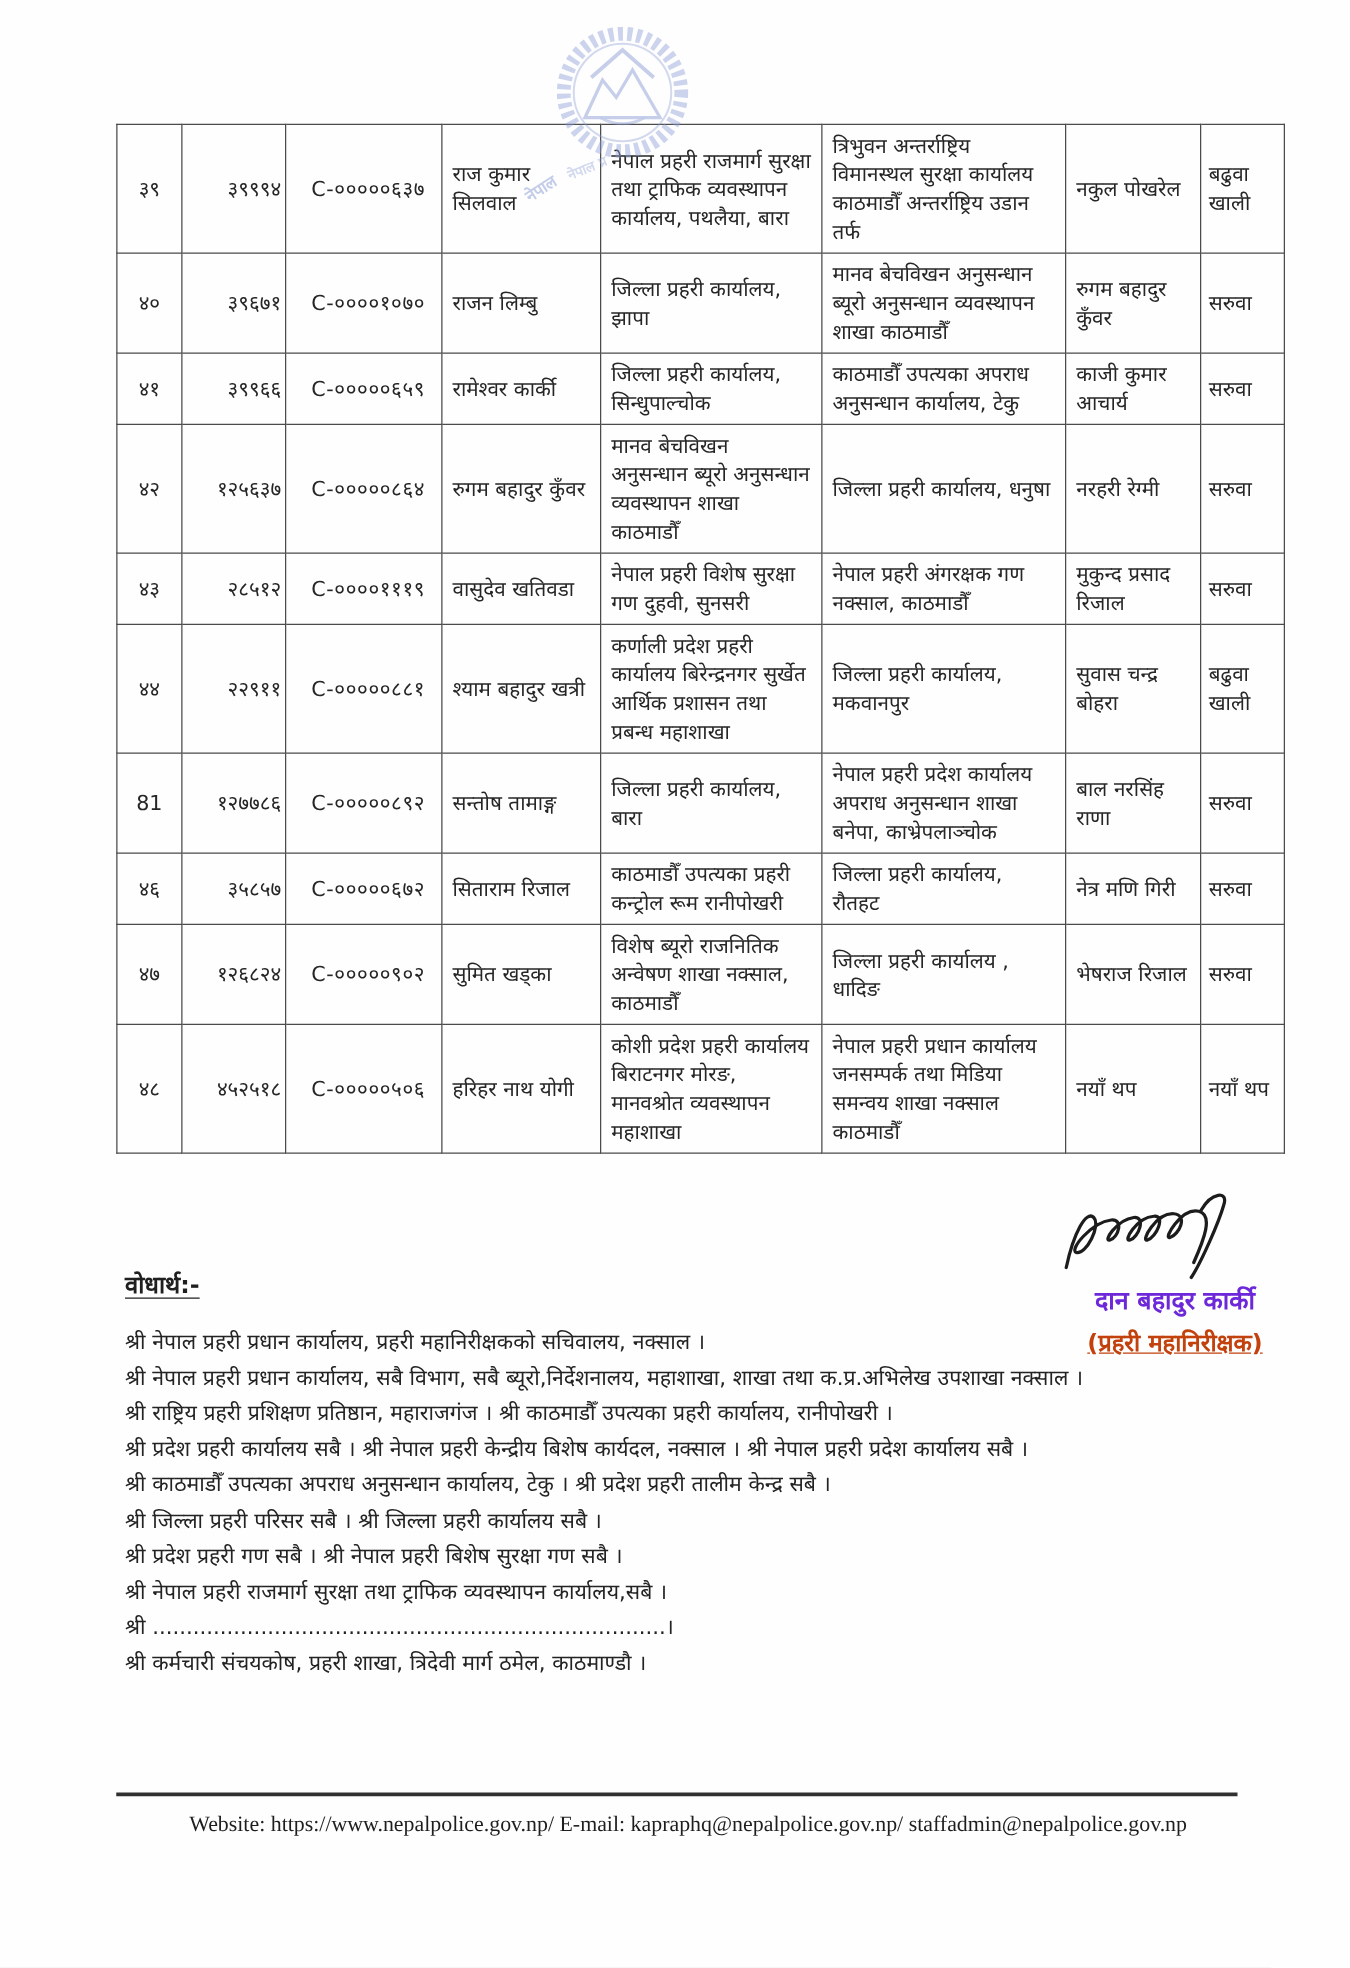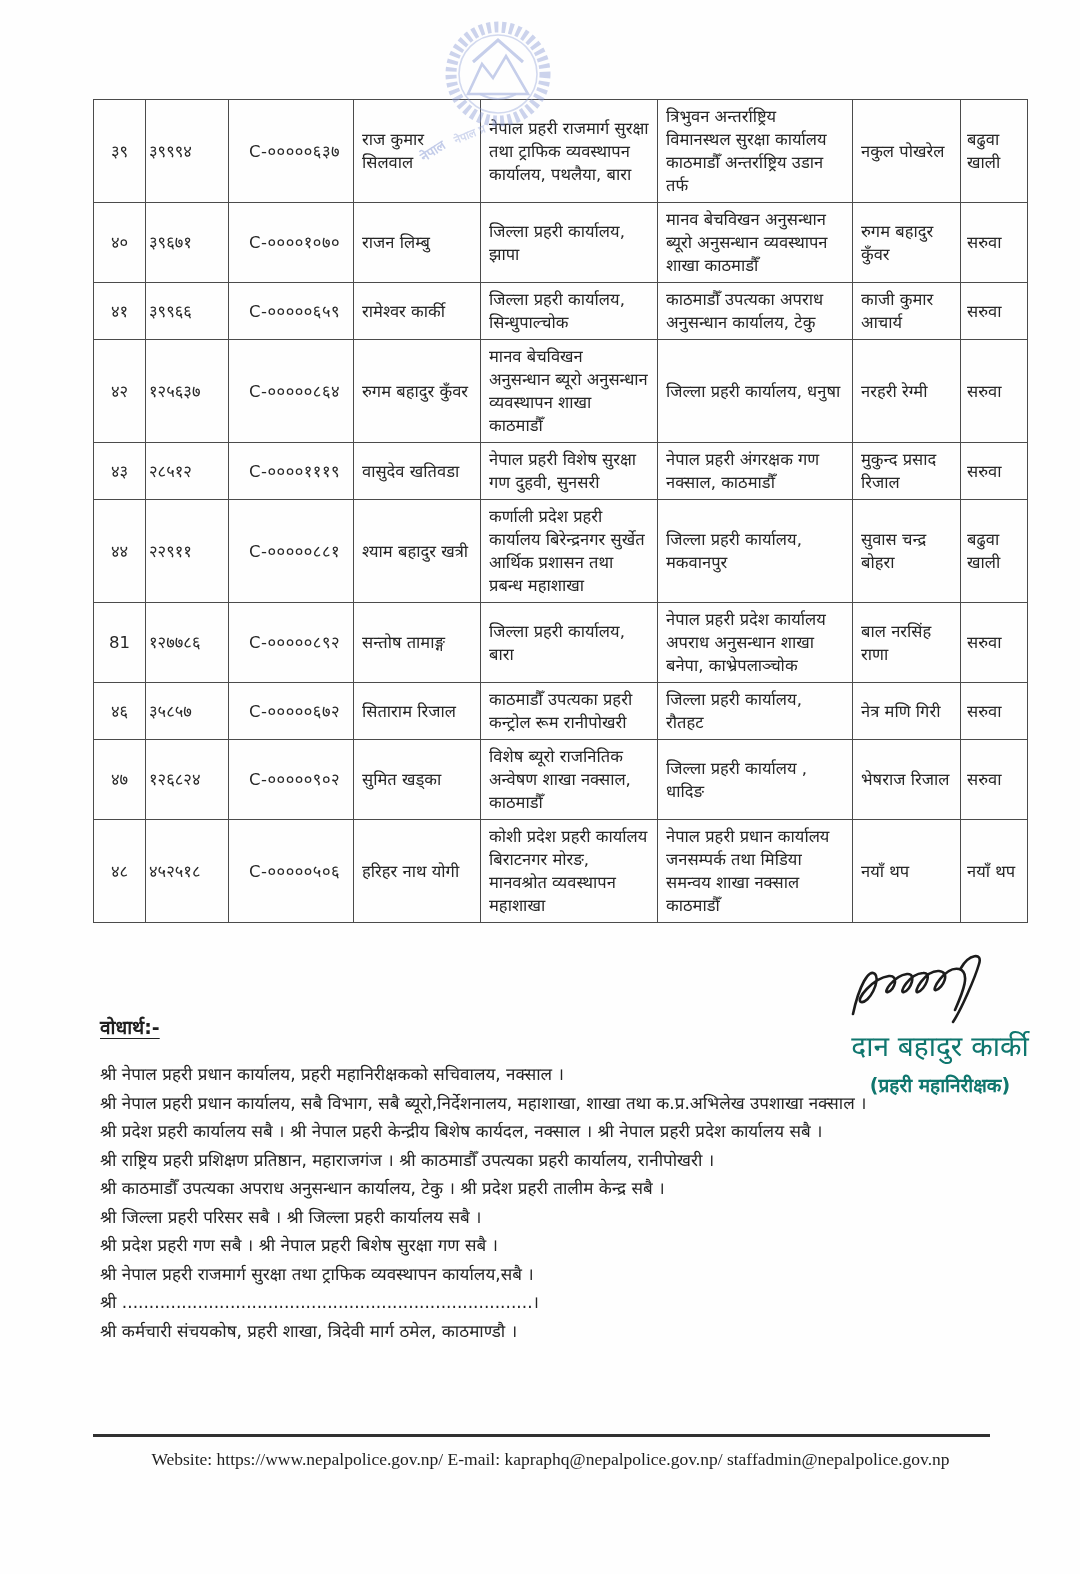--- a/index.html
+++ b/index.html
@@ -15,35 +15,35 @@
   .transfer-table {
     position:absolute; left:93px; top:99px; width:934px;
     border-collapse:collapse; table-layout:fixed;
     font-size:16.5px; line-height:23px; color:#262626;
   }
   .transfer-table td {
     border:1.4px solid #4b4b4b; vertical-align:middle; padding:5px 8px;
     word-wrap:break-word;
   }
   .transfer-table td.c-sn { text-align:center; padding:5px 2px; }
-  .transfer-table td.c-badge { text-align:left; padding:5px 3px; }
+  .transfer-table td.c-badge { text-align:right; padding:5px 3px; }
   .transfer-table td.c-code { text-align:center; padding:5px 20px; white-space:nowrap; letter-spacing:.5px; }
   .transfer-table td.c-status { padding:5px 6px; }
   
   .notice { position:absolute; left:100px; top:1014px; width:870px; z-index:2; }
   .notice-heading {
     font-weight:bold; font-size:19px; text-decoration:underline;
     text-underline-offset:4px; margin-bottom:20px; color:#1f1f1f;
   }
   .notice-line { font-size:17px; line-height:28.5px; color:#232323; white-space:nowrap; }
   
   .signature-block { position:absolute; left:835px; top:952px; width:210px; text-align:center; z-index:3; }
   .signature-scrawl { display:block; margin:0 auto -6px auto; }
-  .signature-name { font-weight:normal; font-size:28px; color:#0f766e; white-space:nowrap; }
-  .signature-title { font-weight:bold; font-size:19px; color:#0f766e; margin-top:8px; white-space:nowrap; }
+  .signature-name { font-weight:bold; font-size:20px; color:#6d28d9; white-space:nowrap; }
+  .signature-title { font-weight:bold; font-size:19px; color:#c2410c; margin-top:8px; white-space:nowrap;text-decoration:underline; }
   
   .footer-rule { position:absolute; left:93px; top:1434px; width:897px; height:3px; background:#303030; }
   .footer-text {
     position:absolute; left:96px; top:1449px; width:897px; text-align:center;
     padding-left:12px; font-family:"Liberation Serif","DejaVu Serif",serif;
     font-size:17.5px; color:#1e1e1e;
   }
 </style>
 </head>
 <body>
@@ -177,22 +177,22 @@
           <td class="c-status">नयाँ थप</td>
         </tr>
       </tbody>
   </table>
 
   <div class="notice">
     <div class="notice-heading">वोधार्थ:-</div>
     <div id="notice-lines">
         <div class="notice-line">श्री नेपाल प्रहरी प्रधान कार्यालय, प्रहरी महानिरीक्षकको सचिवालय, नक्साल ।</div>
         <div class="notice-line">श्री नेपाल प्रहरी प्रधान कार्यालय, सबै विभाग, सबै ब्यूरो,निर्देशनालय, महाशाखा, शाखा तथा क.प्र.अभिलेख उपशाखा नक्साल ।</div>
+        <div class="notice-line">श्री राष्ट्रिय प्रहरी प्रशिक्षण प्रतिष्ठान, महाराजगंज । श्री काठमाडौँ उपत्यका प्रहरी कार्यालय, रानीपोखरी ।</div>
         <div class="notice-line">श्री प्रदेश प्रहरी कार्यालय सबै  । श्री नेपाल प्रहरी केन्द्रीय बिशेष कार्यदल, नक्साल । श्री नेपाल प्रहरी प्रदेश कार्यालय सबै  ।</div>
-        <div class="notice-line">श्री राष्ट्रिय प्रहरी प्रशिक्षण प्रतिष्ठान, महाराजगंज । श्री काठमाडौँ उपत्यका प्रहरी कार्यालय, रानीपोखरी ।</div>
         <div class="notice-line">श्री काठमाडौँ उपत्यका अपराध अनुसन्धान कार्यालय, टेकु । श्री प्रदेश प्रहरी तालीम केन्द्र सबै ।</div>
         <div class="notice-line">श्री जिल्ला प्रहरी परिसर सबै  । श्री जिल्ला प्रहरी कार्यालय सबै  ।</div>
         <div class="notice-line">श्री प्रदेश प्रहरी गण सबै । श्री नेपाल प्रहरी बिशेष सुरक्षा गण सबै ।</div>
         <div class="notice-line">श्री नेपाल प्रहरी राजमार्ग सुरक्षा तथा ट्राफिक व्यवस्थापन कार्यालय,सबै ।</div>
         <div class="notice-line">श्री ............................................................................।</div>
         <div class="notice-line">श्री कर्मचारी संचयकोष, प्रहरी शाखा, त्रिदेवी मार्ग ठमेल, काठमाण्डौ ।</div>
       </div>
   </div>
 
   <div class="signature-block">

